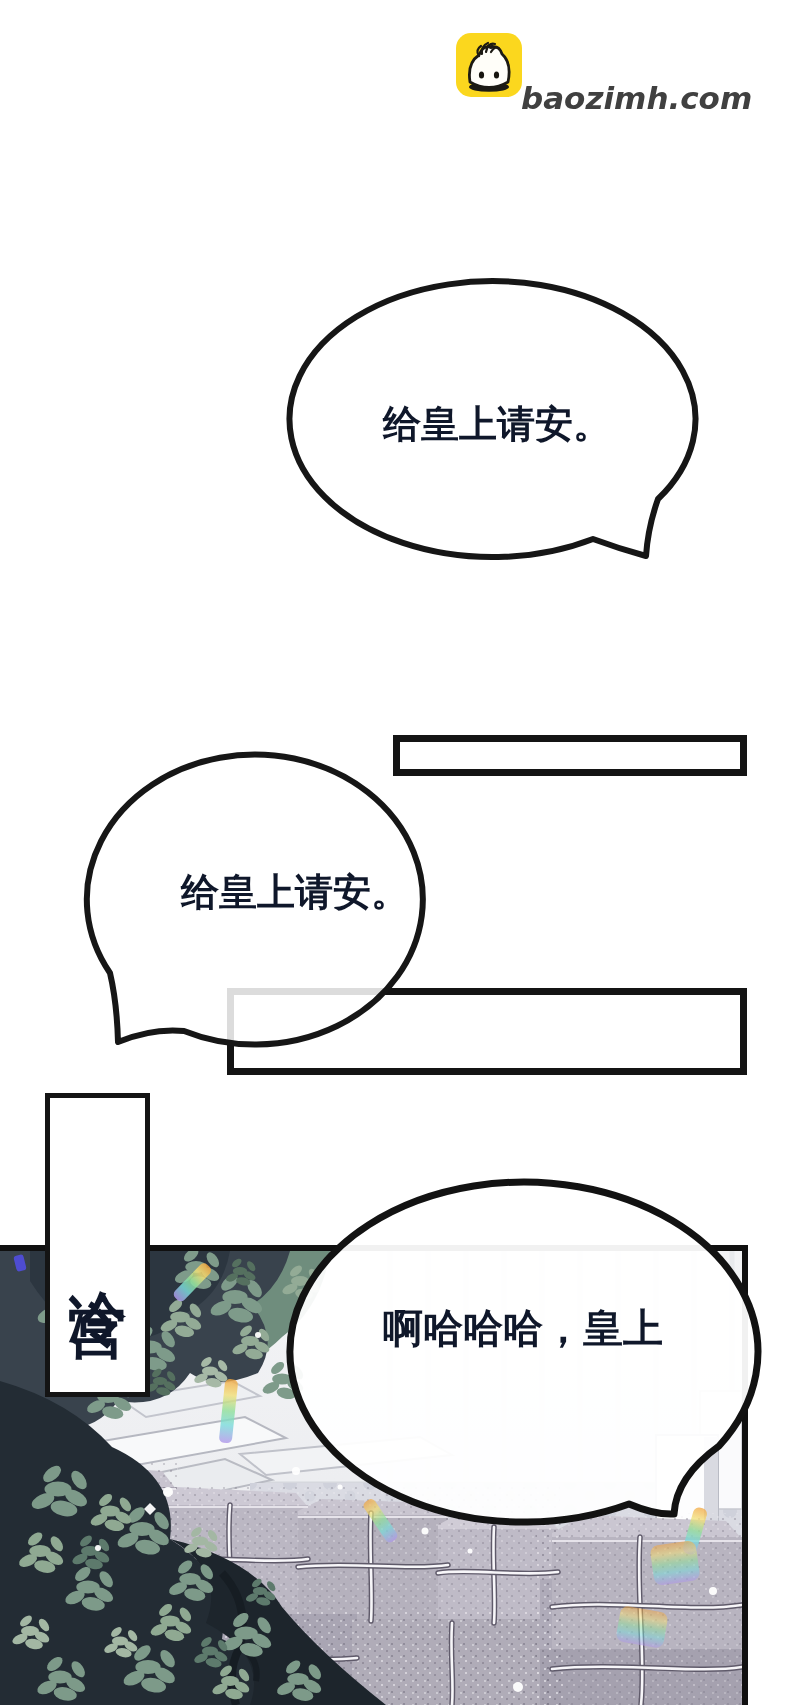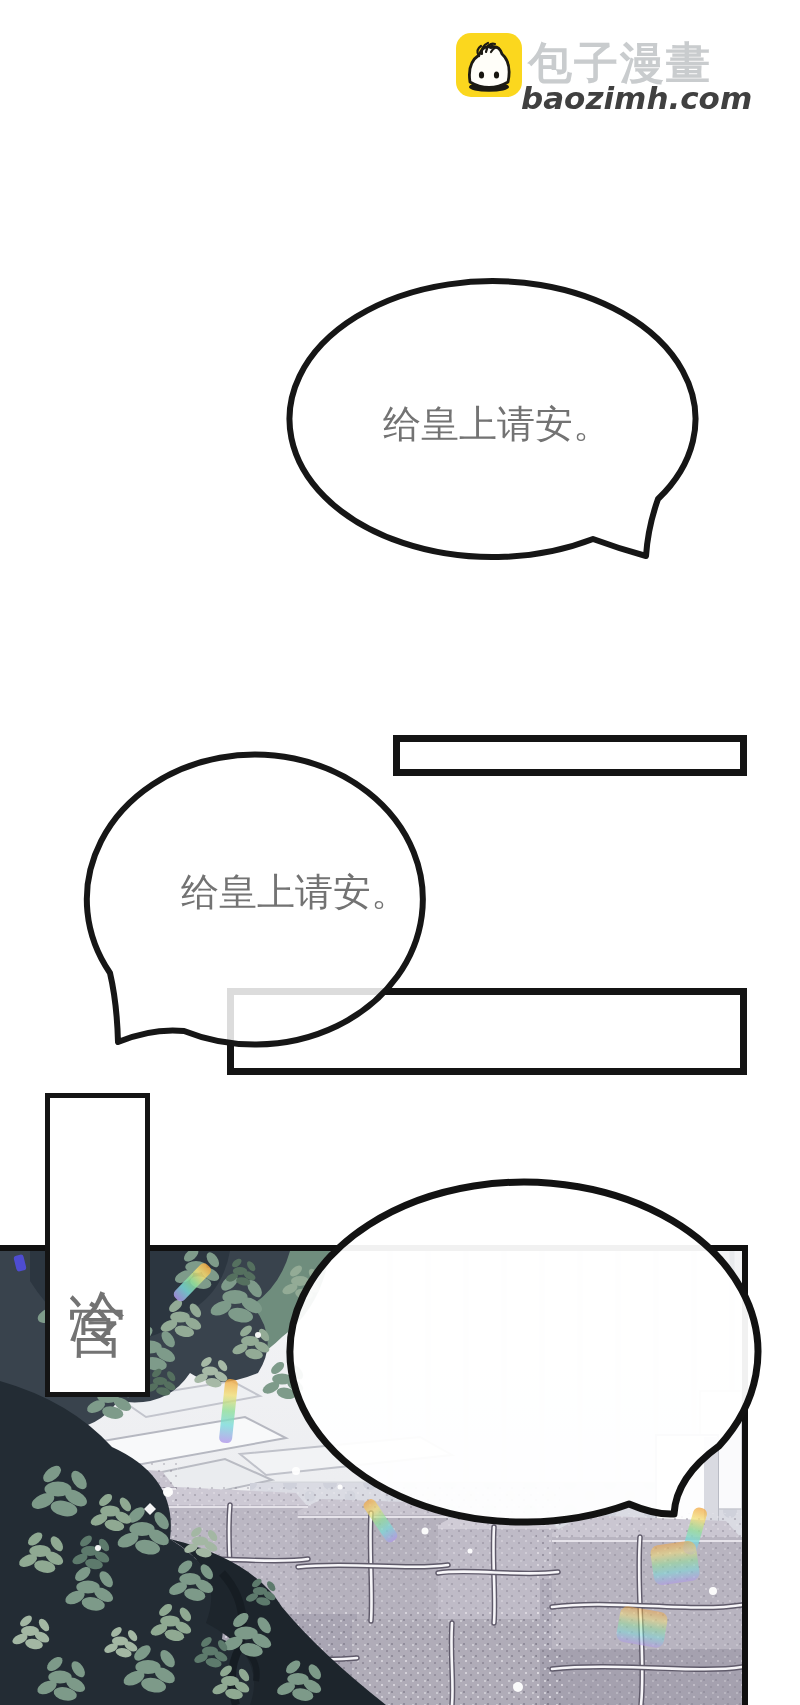--- a/index.html
+++ b/index.html
@@ -15,21 +15,21 @@
 
   
   .panel{position:absolute;left:0;top:1245px;width:742px;height:454px;
          border-top:6px solid #101010;border-right:6px solid #101010;z-index:1;overflow:hidden;}
   .panel svg{display:block;}
 
   
   .overlay{position:absolute;left:0;top:0;width:800px;height:1705px;z-index:3;}
 
   
-  .txt{position:absolute;color:#737373;z-index:4;font-weight:400;}
+  .txt{position:absolute;color:#0f172a;z-index:4;font-weight:700;}
   .b1-text{left:292px;top:399px;width:410px;text-align:center;font-size:38px;}
   .b2-text{left:95px;top:867px;width:400px;text-align:center;font-size:38px;}
   .b3-text{left:383px;top:1303px;font-size:40px;line-height:51px;text-align:left;}
   .label-text{left:45px;top:1093px;width:105px;height:304px;writing-mode:vertical-rl;
               text-orientation:upright;display:flex;align-items:center;justify-content:center;
               padding-top:14px;box-sizing:border-box;font-size:58px;letter-spacing:8px;}
 
   .rope-dark{fill:none;stroke:#5f5a6a;stroke-width:5.5;stroke-linecap:round;}
   .rope-light{fill:none;stroke:#f7f6f9;stroke-width:2.6;stroke-linecap:round;}
   .edgehi{stroke:#e6e3ea;stroke-width:2;fill:none;}
@@ -46,21 +46,20 @@
     <g fill="none" stroke="#1c1a14" stroke-width="2.2" stroke-linecap="round">
       <path d="M27,24 Q26,16 33,13"></path>
       <path d="M31,22 Q33,12 40,14"></path>
       <path d="M36,22 Q41,14 45,20"></path>
       <path d="M24,26 Q20,20 26,16"></path>
       <path d="M33,16 Q37,13 38,17 Q35,19 33,16"></path>
     </g>
     <ellipse cx="26.5" cy="45" rx="2.6" ry="3.6" fill="#17150f"></ellipse>
     <ellipse cx="41.5" cy="45" rx="2.6" ry="3.6" fill="#17150f"></ellipse>
   </svg>
-  <div class="wm-title">包子漫畫</div>
   <div class="wm-domain">baozimh.com</div>
 
   <div class="panel">
     <svg width="742" height="454" viewBox="0 0 742 454">
       <defs>
         <linearGradient id="wallG" x1="0" y1="0" x2="0" y2="1">
           <stop offset="0" stop-color="#f3f4f6"></stop>
             <stop offset="1" stop-color="#e7e8ec"></stop>
         </linearGradient>
         <linearGradient id="prism" x1="0" y1="0" x2="0" y2="1">
@@ -256,16 +255,17 @@
     <path d="M110,973 A168,145 0 1 1 184,1031 Q152,1028 118,1042 Q117,1003 110,973 Z" fill="rgba(255,255,255,0.85)" stroke="#161616" stroke-width="6" stroke-linejoin="round"></path>
 
     <rect x="47.5" y="1095.5" width="100" height="299" fill="#ffffff" stroke="#141414" stroke-width="5"></rect>
 
     <path d="M719,1446 A234,170 0 1 0 629,1504 Q655,1515 674,1514 Q676,1477 719,1446 Z" fill="rgba(255,255,255,0.94)" stroke="#121212" stroke-width="7" stroke-linejoin="round"></path>
   </svg>
 
   <div class="txt b1-text">给皇上请安。</div>
   <div class="txt b2-text">给皇上请安。</div>
   <div class="txt b3-text">
+    <div>啊哈哈哈，皇上</div>
   </div>
   <div class="txt label-text">冷宫</div>
 
 </div>
 
 </body></html>

